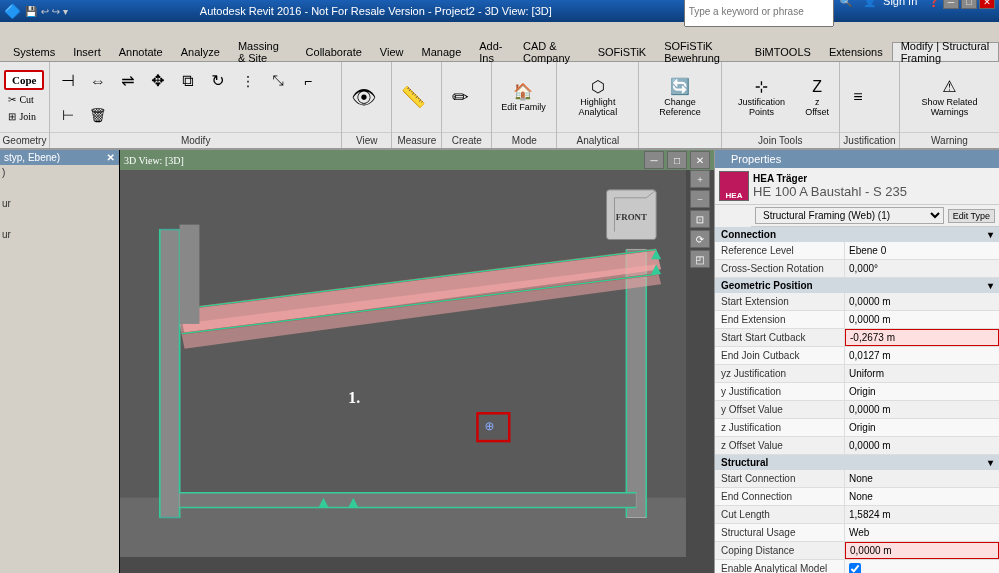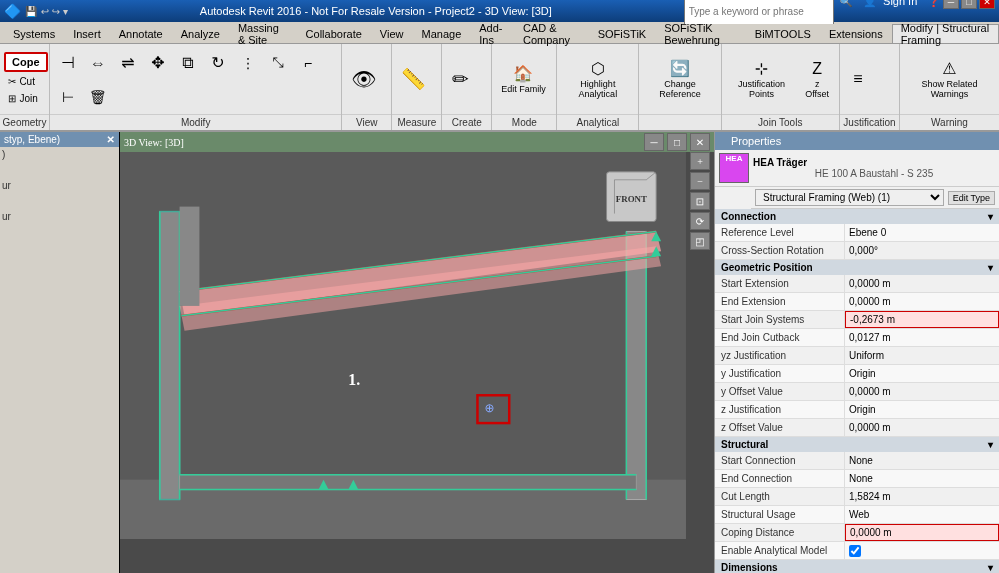--- a/index.html
+++ b/index.html
@@ -17,21 +17,21 @@
       font-size: 11px;
     }
     .title-bar-left { display: flex; align-items: center; gap: 4px; }
     .title-bar-title { flex: 1; text-align: center; color: white; font-size: 11px; }
     .title-bar-right { display: flex; gap: 2px; }
     .title-btn { width: 16px; height: 14px; background: #888; border: 1px solid #666; cursor: pointer; display: flex; align-items: center; justify-content: center; font-size: 9px; color: white; }
     .title-btn.close { background: #c00; }
 
     
     .ribbon-tabs {
-      height: 22px;
+      height: 40px;
       background: #d4d0c8;
       display: flex;
       align-items: flex-end;
       padding-left: 4px;
       border-bottom: 1px solid #999;
     }
     .ribbon-tab {
       padding: 2px 8px;
       font-size: 11px;
       cursor: pointer;
@@ -212,29 +212,29 @@
     .prop-type-selector {
       display: flex;
       align-items: center;
       padding: 3px 4px;
       gap: 4px;
       border-bottom: 1px solid #ccc;
     }
     .prop-icon {
       width: 30px;
       height: 30px;
-      background: #d946ef;
+      background: #be185d;
       border: 1px solid #666;
       display: flex;
-      align-items: flex-start;
+      align-items: flex-end;
       justify-content: center;
       font-size: 14px;
     }
     .prop-type-text { font-size: 10px; font-weight: bold; }
-    .prop-type-sub { font-size: 10px; color: #555; text-align: center; }
+    .prop-type-sub { font-size: 13px; color: #555; }
     .prop-selector {
       flex: 1;
       padding: 1px 3px;
       font-size: 10px;
       border: 1px solid #aaa;
     }
     .prop-edit-btn {
       padding: 1px 4px;
       font-size: 9px;
       cursor: pointer;
@@ -327,21 +327,21 @@
   <div class="ribbon-tab">SOFiSTiK Bewehrung</div>
   <div class="ribbon-tab">BiMTOOLS</div>
   <div class="ribbon-tab">Extensions</div>
   <div class="ribbon-tab active ribbon-tab-highlight">Modify | Structural Framing</div>
 </div>
 
 <div class="ribbon-panel">
 
   <div class="ribbon-group">
     <div class="ribbon-group-content">
-      <div style="display:flex; flex-direction:column; gap:2px;">
+      <div style="display:flex; flex-direction:column; gap:2px;font-family:Liberation Serif, serif;">
         <div class="ribbon-btn cope-btn" style="border: 2px solid #cc0000;">Cope</div>
         <div class="ribbon-btn-sm">
           <span>✂</span>
           <span>Cut</span>
         </div>
         <div class="ribbon-btn-sm">
           <span>⊞</span>
           <span>Join</span>
         </div>
       </div>
@@ -604,21 +604,21 @@
       </div>
       <div class="prop-row">
         <div class="prop-label">Start Extension</div>
         <div class="prop-value">0,0000 m</div>
       </div>
       <div class="prop-row">
         <div class="prop-label">End Extension</div>
         <div class="prop-value">0,0000 m</div>
       </div>
       <div class="prop-row">
-        <div class="prop-label">Start Join Systems</div>
+        <div class="prop-label">Start Start Cutback</div>
         <div class="prop-value prop-value-highlight">-0,2673 m</div>
       </div>
       <div class="prop-row">
         <div class="prop-label">End Join Cutback</div>
         <div class="prop-value">0,0127 m</div>
       </div>
       <div class="prop-row">
         <div class="prop-label">yz Justification</div>
         <div class="prop-value">Uniform</div>
       </div>

